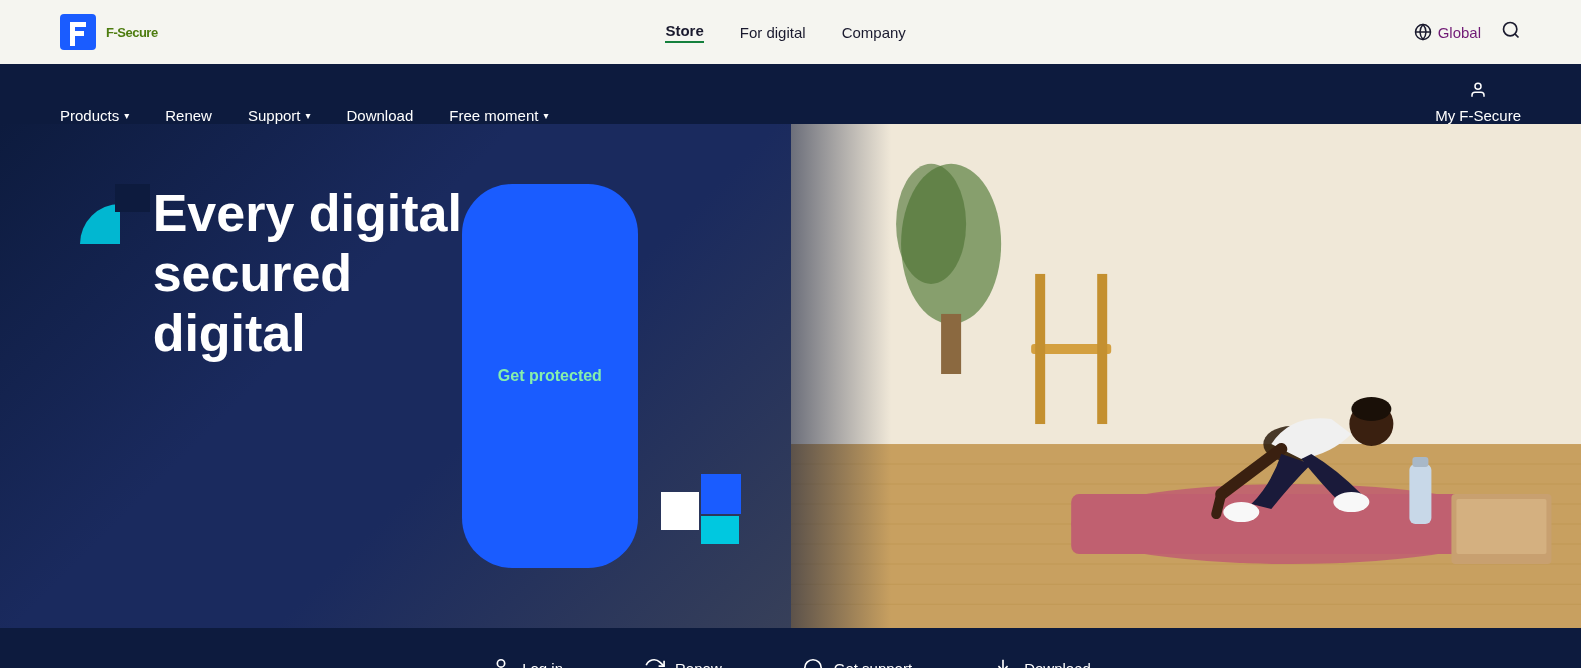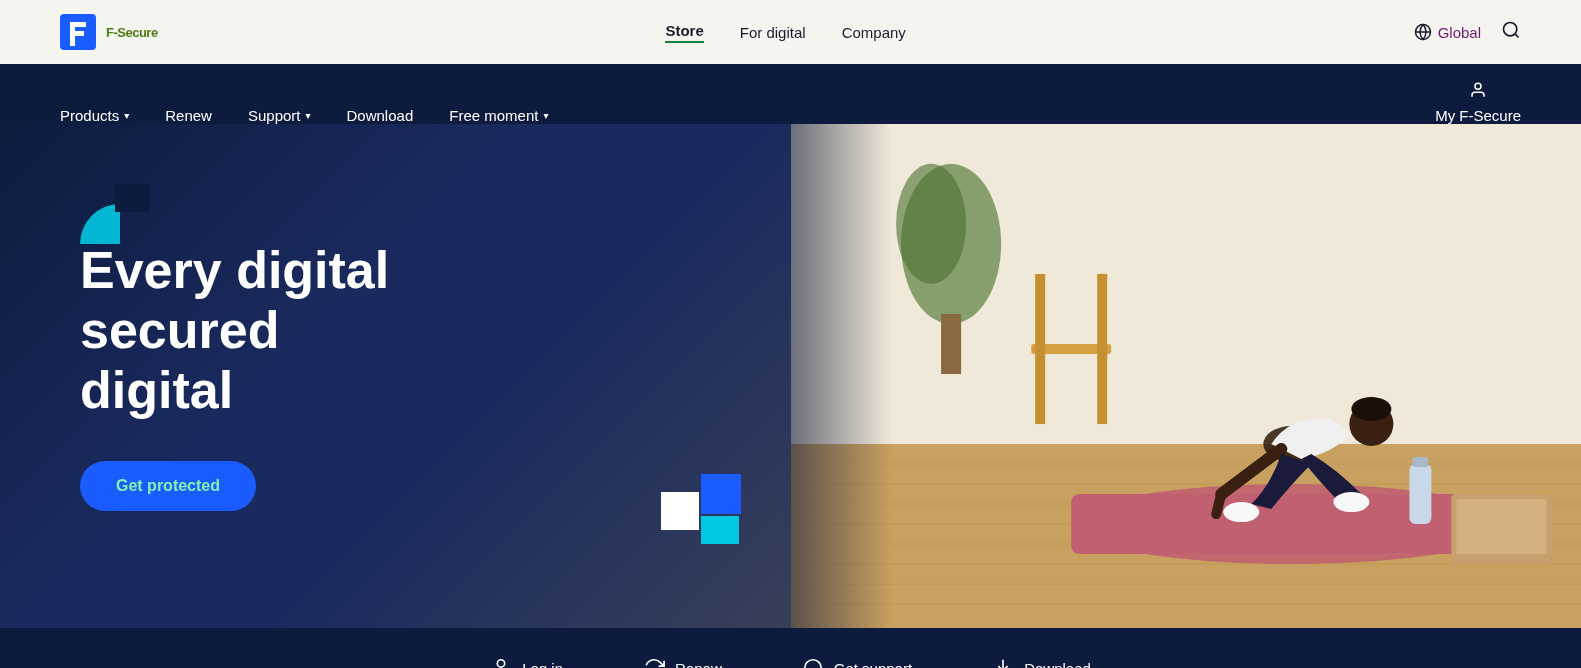--- a/index.html
+++ b/index.html
@@ -105,21 +105,21 @@
       position: relative;
       width: 100%;
       height: 504px;
       display: flex;
     }
     .hero-left {
       width: 50%;
       background: linear-gradient(135deg, #0d1b3e 0%, #1a2a5e 40%, #1a2a5e 60%, rgba(20,30,60,0.85) 100%);
       position: relative;
       display: flex;
-      flex-direction: column;
+      flex-direction: row;
       justify-content: center;
       padding: 60px 80px;
     }
     .hero-right {
       width: 50%;
       background: #c8a882;
       position: relative;
       overflow: hidden;
     }
 

